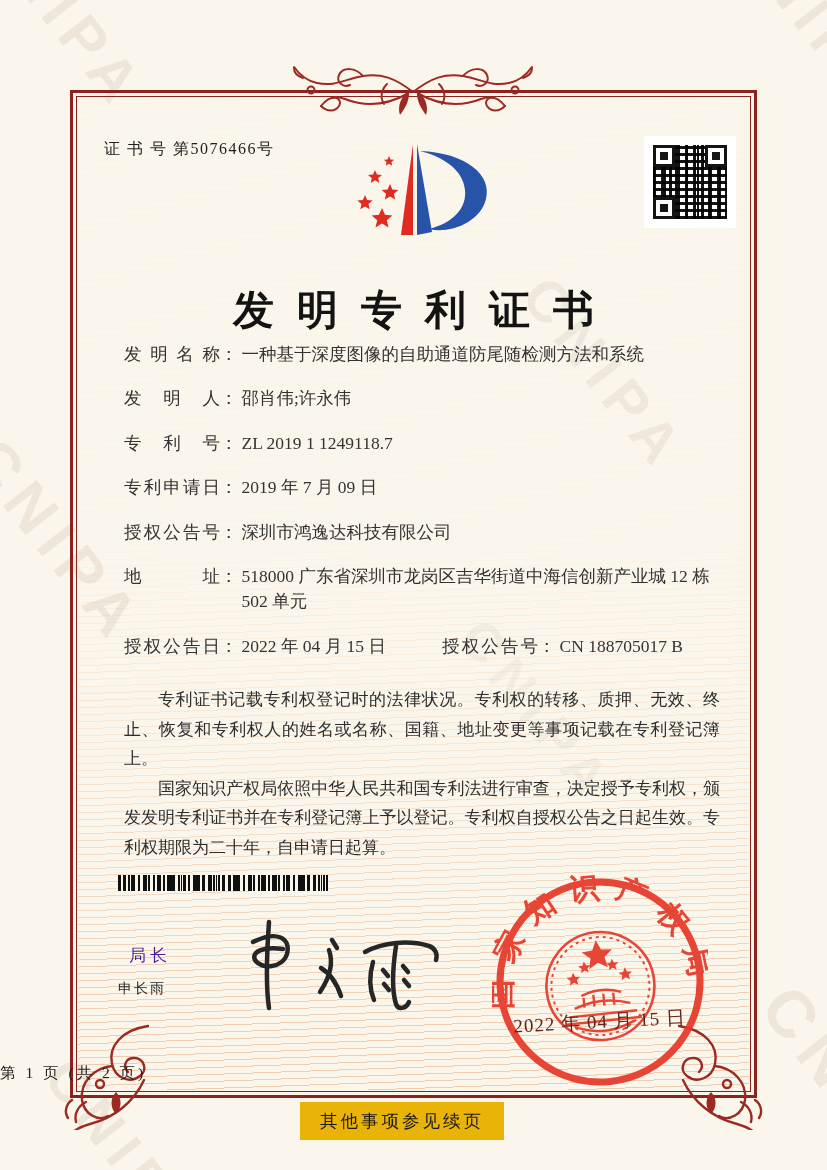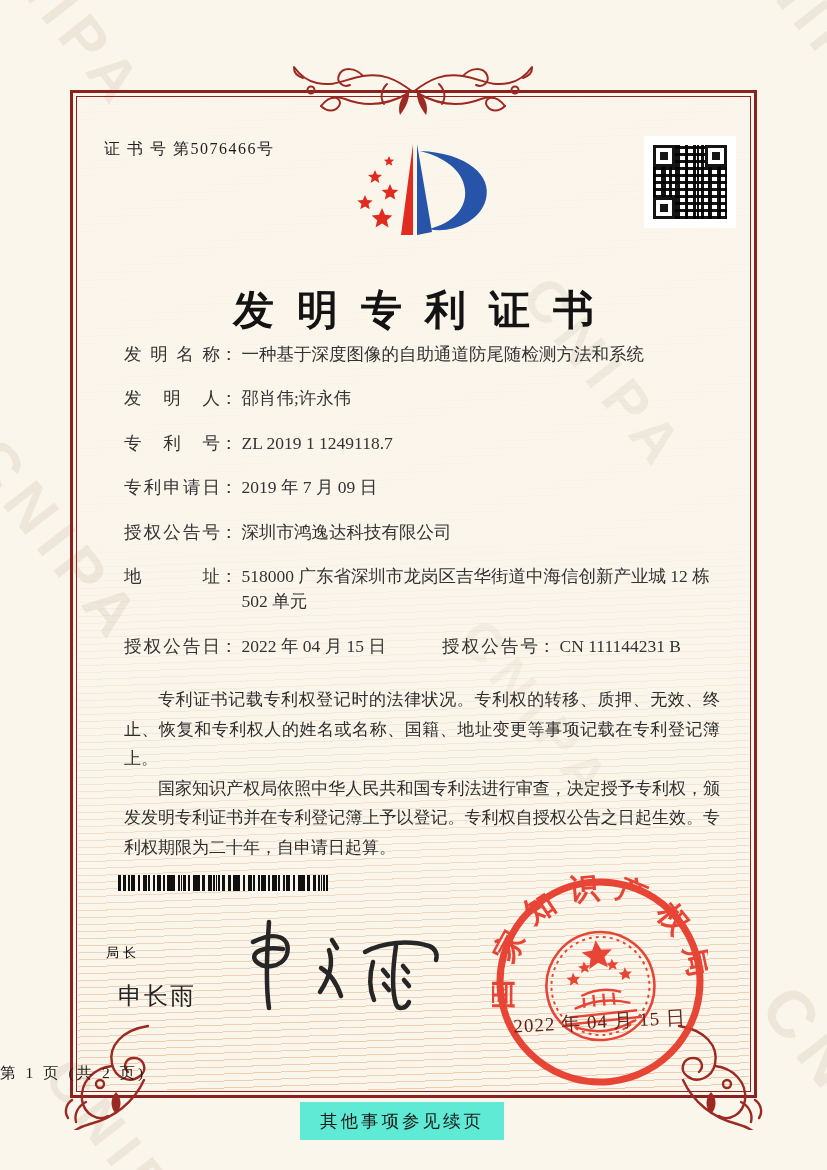--- a/index.html
+++ b/index.html
@@ -74,28 +74,28 @@
   .paras p{margin:0; text-indent:2em;}
   
   .barcode{
     position:absolute; left:118px; top:875px; width:210px; height:16px; z-index:4;
     background-color:#fbf6ec;
     background-image:
       repeating-linear-gradient(90deg, #101010 0 2px, transparent 2px 5px),
       repeating-linear-gradient(90deg, #101010 0 1px, transparent 1px 7px),
       repeating-linear-gradient(90deg, #101010 0 3px, transparent 3px 13px);
   }
-  .officer-title{position:absolute; left:106px; top:944px; font-size:13px; color:#000000; letter-spacing:4px; z-index:4;}
-  .officer-name{position:absolute; left:118px; top:980px; font-size:24px; color:#242424; letter-spacing:2px; z-index:4;}
+  .officer-title{position:absolute; left:129px; top:944px; font-size:17px; color:#4c1d95; letter-spacing:4px; z-index:4;}
+  .officer-name{position:absolute; left:118px; top:980px; font-size:14px; color:#242424; letter-spacing:2px; z-index:4;}
   .signature{position:absolute; left:233px; top:916px; z-index:5;}
   .seal{position:absolute; left:492px; top:874px; z-index:6;}
   
   .page-info{position:absolute; left:0; right:0; top:1063px; font-size:15.5px; letter-spacing:3px; color:#1e1e1e; z-index:4;}
   .footer-note{
-    position:absolute; left:300px; top:1102px; background:#5eead4; padding:7px 20px;
+    position:absolute; left:300px; top:1102px; background:#eab308; padding:7px 20px;
     font-size:17.5px; letter-spacing:3px; color:#1a1a1a; z-index:7;
   }
 </style>
 </head>
 <body>
 
 <div class="page">
 
   <span class="wm wm1">CNIPA</span>
   <span class="wm wm2">CNIPA</span>
@@ -208,21 +208,21 @@
     </div>
     <div class="grant">
       <span class="g1">
         <span class="lab">授权公告日</span>
           <span class="colon">：</span>
           <span class="val">2022 年 04 月 15 日</span>
       </span>
       <span class="g2">
         <span class="lab">授权公告号</span>
           <span class="colon">：</span>
-          <span class="val">CN 111144231 B</span>
+          <span class="val">CN 188705017 B</span>
       </span>
     </div>
     <div class="paras">
       <p>专利证书记载专利权登记时的法律状况。专利权的转移、质押、无效、终止、恢复和专利权人的姓名或名称、国籍、地址变更等事项记载在专利登记簿上。</p>
       <p>国家知识产权局依照中华人民共和国专利法进行审查，决定授予专利权，颁发发明专利证书并在专利登记簿上予以登记。专利权自授权公告之日起生效。专利权期限为二十年，自申请日起算。</p>
     </div>
   </div>
 
   <div class="barcode"></div>
 

